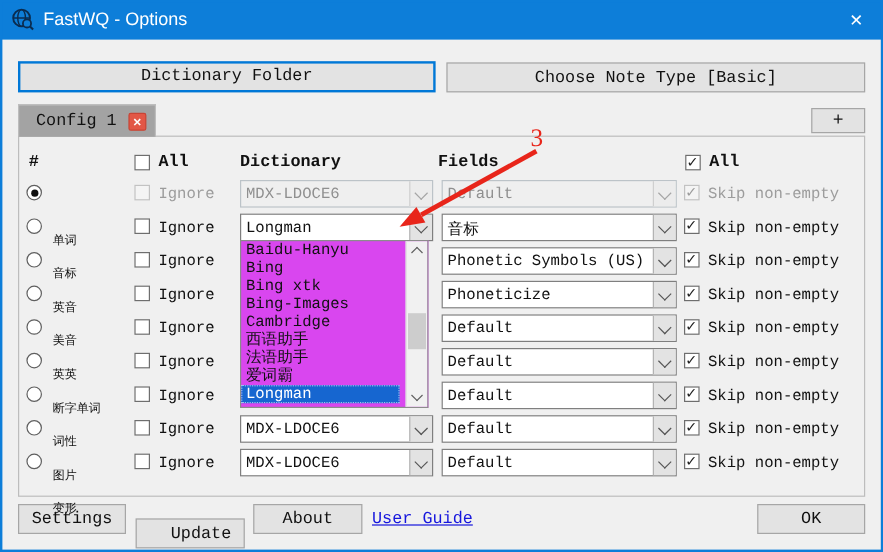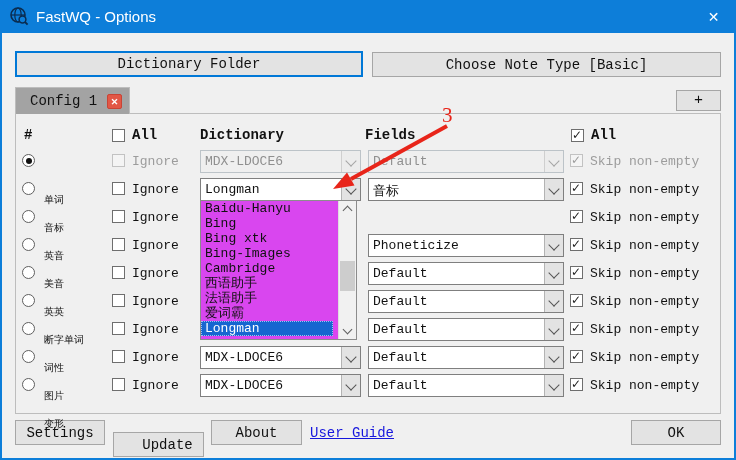--- a/index.html
+++ b/index.html
@@ -172,20 +172,26 @@
     </span>
     <span class="cb skip-cb checked"></span>
     <span class="cblabel skip-lbl">Skip non-empty</span>
   </div>
       <div class="row" style="top: 206px;">
     <span class="radio"></span>
     <span class="rlabel">英音</span>
     <span class="cb ignore-cb"></span>
     <span class="cblabel ignore-lbl">Ignore</span>
 
+    <span class="combo field">
+      <span class="ctext">Phonetic Symbols (US)</span>
+      <span class="carea">
+            <span class="chev"></span>
+          </span>
+    </span>
     <span class="cb skip-cb checked"></span>
     <span class="cblabel skip-lbl">Skip non-empty</span>
   </div>
       <div class="row" style="top: 234px;">
     <span class="radio"></span>
     <span class="rlabel">美音</span>
     <span class="cb ignore-cb"></span>
     <span class="cblabel ignore-lbl">Ignore</span>
 
     <span class="combo field">

